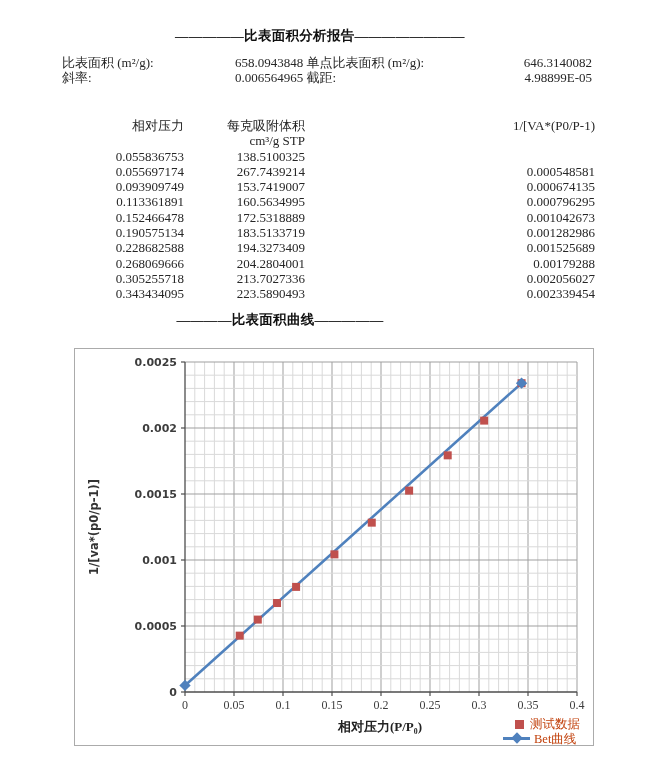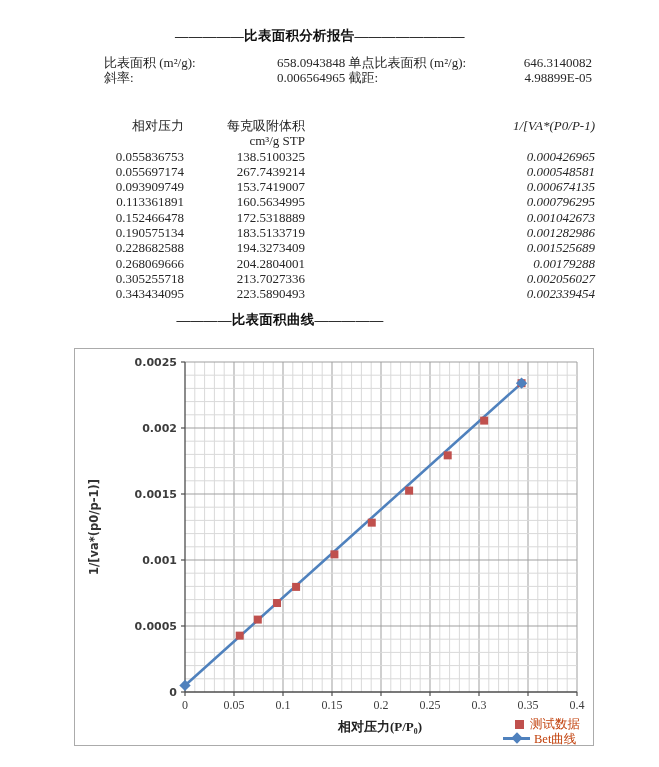--- a/index.html
+++ b/index.html
@@ -4,36 +4,36 @@
 <style>
   html,body{margin:0;padding:0;background:#fff;}
   .page{position:relative;width:659px;height:767px;background:#ffffff;overflow:hidden;
         font-family:"Liberation Serif","DejaVu Serif",serif;color:#262626;}
 
   .doc-title{position:absolute;font-weight:bold;font-size:13.5px;color:#101010;
              text-align:center;white-space:nowrap;letter-spacing:.3px;}
   #title1{top:27px;left:60px;width:520px;}
   #title2{top:311px;left:60px;width:440px;}
 
-  .abs{position:absolute;font-size:13px;line-height:15px;white-space:nowrap;margin-left:42px;}
+  .abs{position:absolute;font-size:13px;line-height:15px;white-space:nowrap;}
   .r-edge{text-align:right;}
 
   
   .info-l{left:62px;}
   .info-m{left:235px;}
   .info-r{right:67px;}
   .iy1{top:55px;} .iy2{top:70px;}
 
   
   .tbl{position:absolute;left:0;top:118px;width:659px;}
   .t-row{position:relative;height:15.3px;font-size:13px;line-height:15px;}
   .t-row span{position:absolute;white-space:nowrap;}
   .c1{left:0;width:184px;text-align:right;}
   .c2{left:184px;width:121px;text-align:right;}
-  .c3{left:305px;width:290px;text-align:right;font-style:italic;}
+  .c3{left:305px;width:290px;text-align:right;}
 
   
   .chart-box{position:absolute;left:74px;top:348px;width:518px;height:396px;
              border:1px solid #ababab;background:#fff;}
   .chart-box svg{position:absolute;left:0;top:0;}
   .xt{font:12px "Liberation Serif","DejaVu Serif",serif;fill:#3d3d3d;}
   .yt{font:bold 11px "DejaVu Sans","Liberation Sans",sans-serif;fill:#3d3d3d;}
   .ylab{position:absolute;left:-45px;top:170px;width:130px;height:16px;text-align:center;
         font:bold 11.5px "DejaVu Sans","Liberation Sans",sans-serif;color:#333;
         transform:rotate(-90deg);}
@@ -67,21 +67,20 @@
       <span class="c2">每克吸附体积</span>
       <span class="c3">1/[VA*(P0/P-1)</span>
     </div>
     <div class="t-row">
       <span class="c2">cm³/g STP</span>
     </div>
     <div id="table-body">
     <div class="t-row">
       <span class="c1">0.055836753</span>
       <span class="c2">138.5100325</span>
-      <span class="c3">0.000426965</span>
     </div>
 
     <div class="t-row">
       <span class="c1">0.055697174</span>
       <span class="c2">267.7439214</span>
       <span class="c3">0.000548581</span>
     </div>
 
     <div class="t-row">
       <span class="c1">0.093909749</span>

